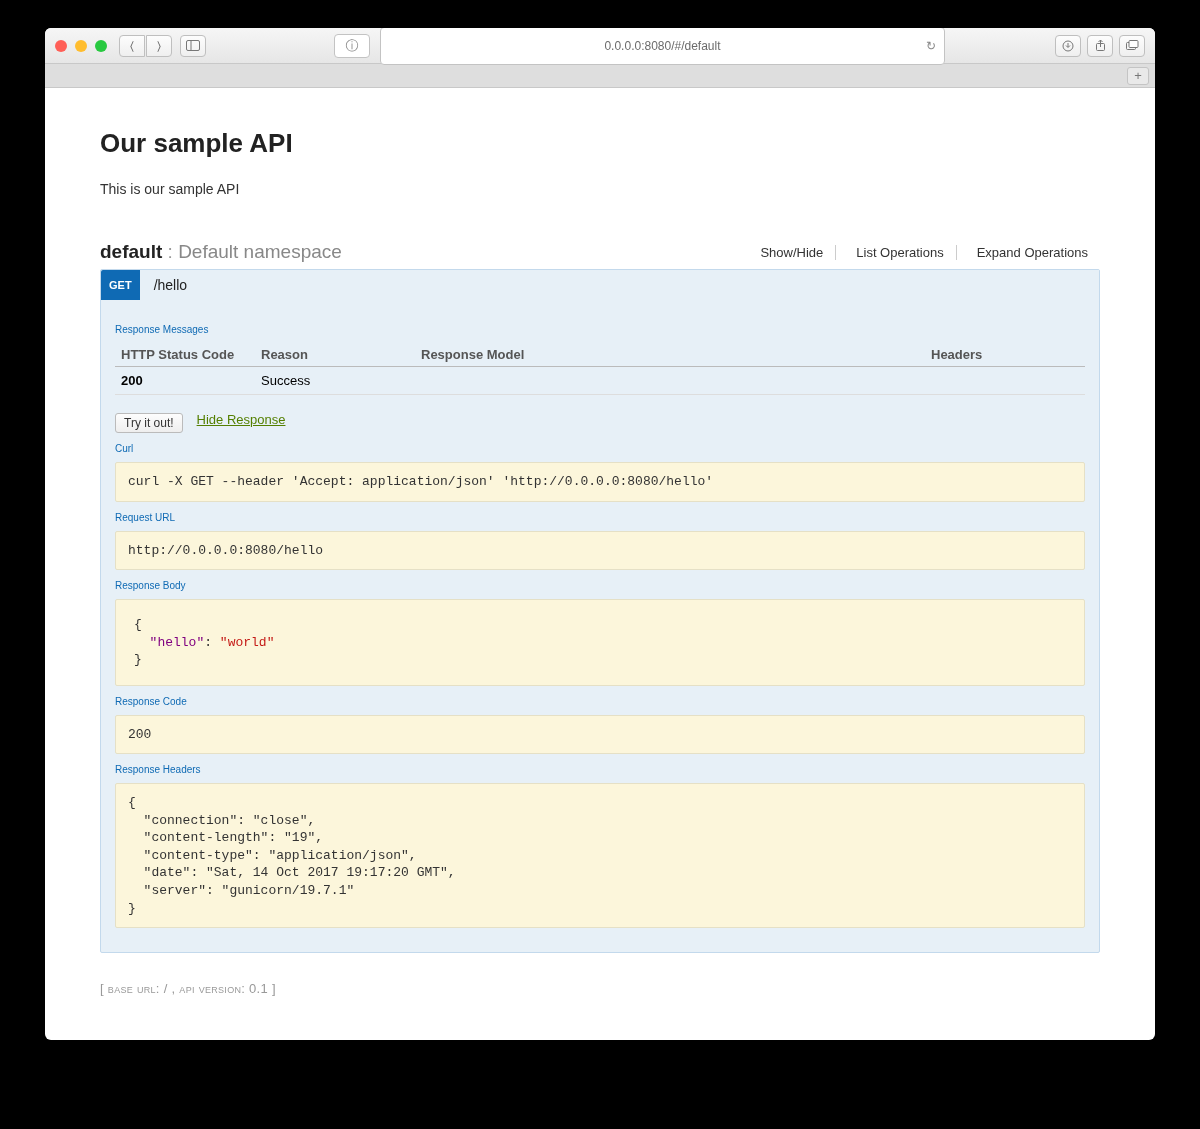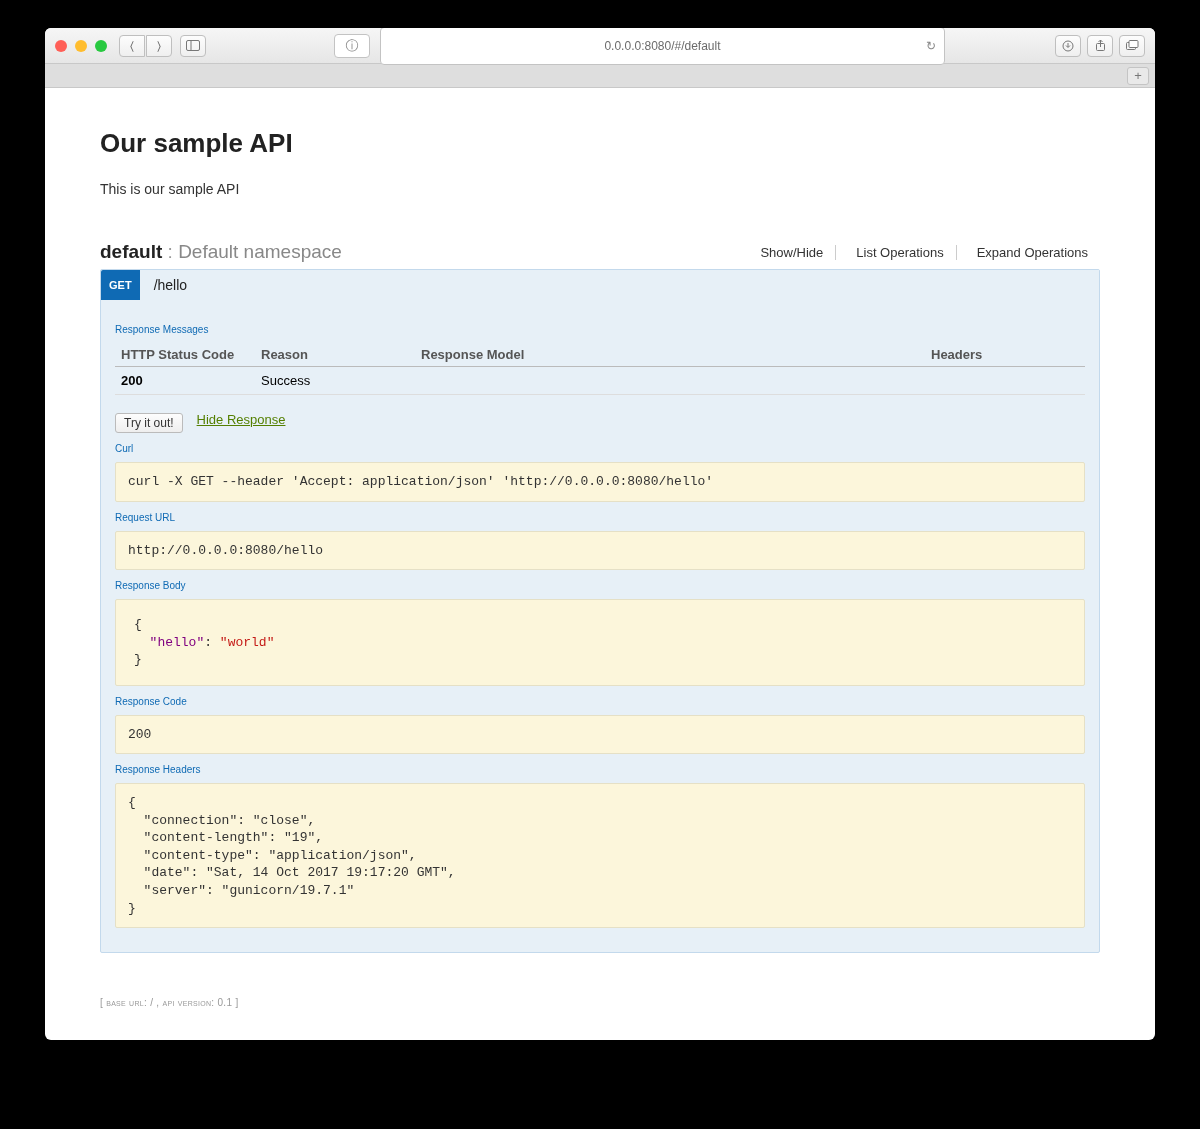--- a/index.html
+++ b/index.html
@@ -192,23 +192,23 @@
     color:#333;
     white-space:pre;
     overflow-x:auto;
     margin-bottom:6px;
     line-height:1.35;
   }
   .codebox.body{ padding:16px 18px; }
   .key{color:#800080;}
   .str{color:#c41a16;}
   .footer{
-    margin-top:44px;
+    margin-top:28px;
     color:#999;
-    font-size:10px;
+    font-size:13px;
     font-variant:small-caps;
     letter-spacing:0.3px;
   }
 </style>
 </head>
 <body>
 
 <div class="window">
   <div class="titlebar">
     <div class="traffic">

